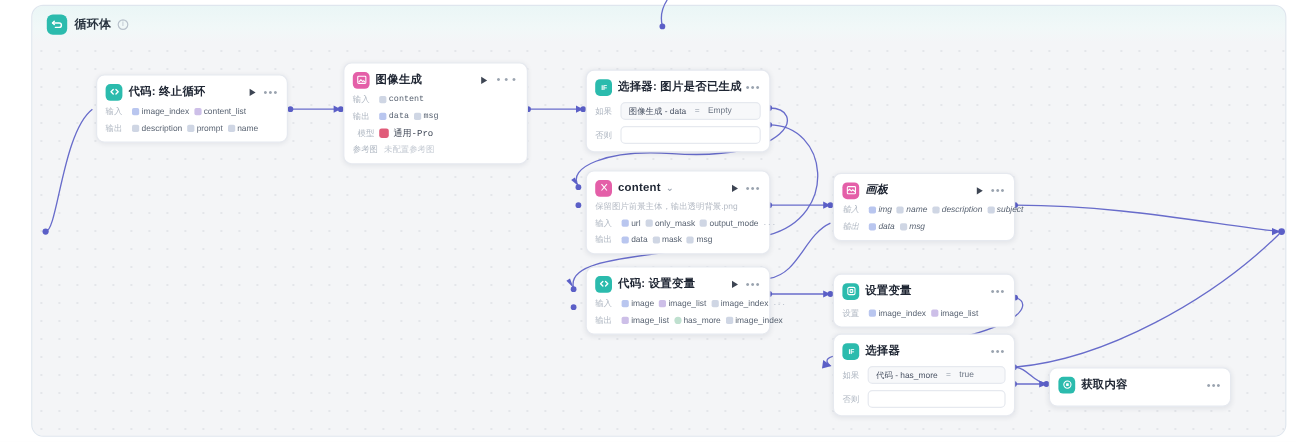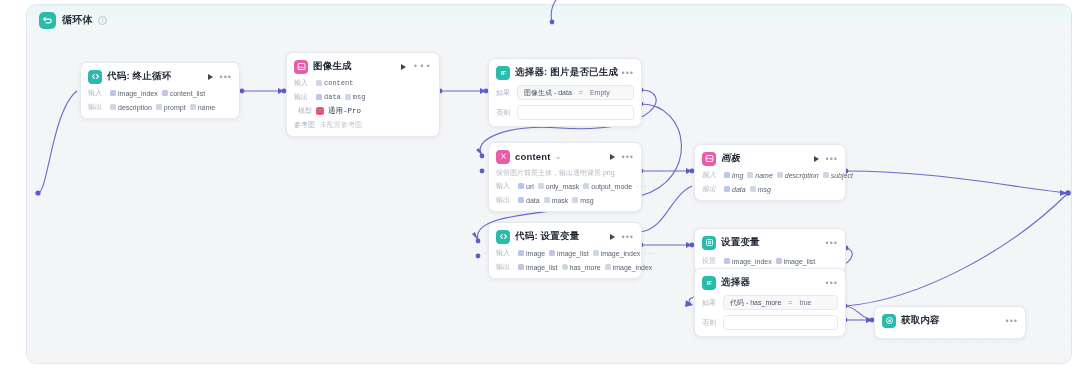--- a/index.html
+++ b/index.html
@@ -474,21 +474,21 @@
           <i class="sq"></i>
           <span>image_index</span>
         </span>
       <span class="chip purple">
           <i class="sq"></i>
           <span>image_list</span>
         </span>
     </div>
   </div>
 
-  <div class="node" style="left:694px; top:268px; width:152px;">
+  <div class="node" style="left:694px; top:278px; width:152px;">
     <div class="node-head">
       <span class="node-icon" style="background:#2bbbad;">
         <svg viewBox="0 0 24 24">
             <text x="12" y="18" font-size="15" font-family="Liberation Sans, sans-serif" font-weight="bold" fill="#fff" text-anchor="middle">IF</text>
           </svg>
       </span>
       <span class="node-title">选择器</span>
       <span class="node-actions">
         <span class="dots">•••</span>
       </span>

